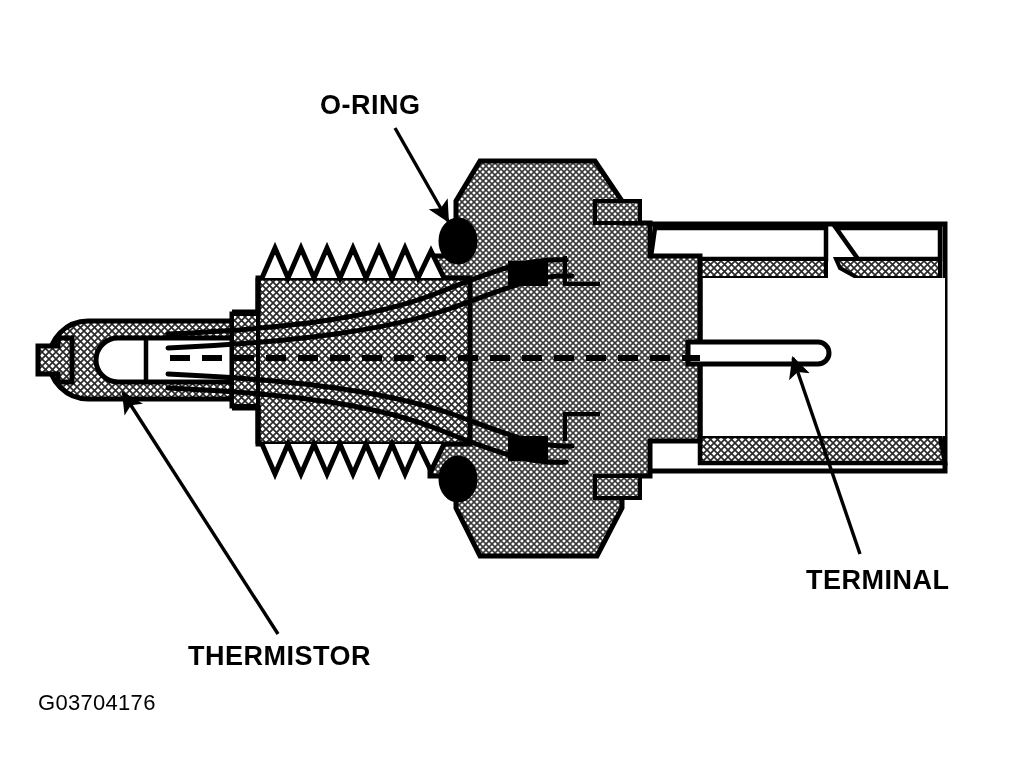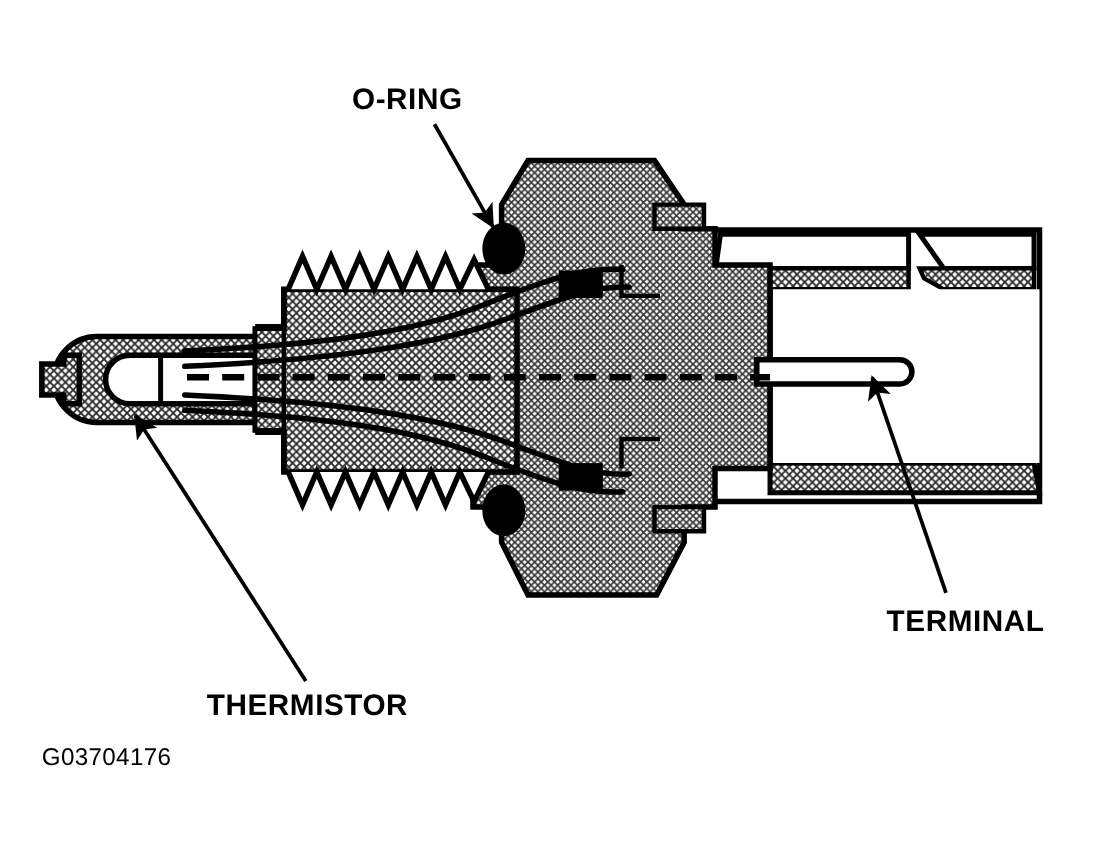--- a/index.html
+++ b/index.html
@@ -10,21 +10,21 @@
   }
   body {
     width: 1010px;
     height: 772px;
     position: relative;
     overflow: hidden;
     font-family: "Liberation Sans", sans-serif;
   }
   #figure-root {
     position: absolute;
-    left: 0; top: 1px;
+    left: 0; top: 16px;
     width: 1010px;
     height: 584px;
   }
   svg.diagram {
     display: block;
     width: 1010px;
     height: 772px;
   }
   text.callout-label {
     font-family: "Liberation Sans", sans-serif;

